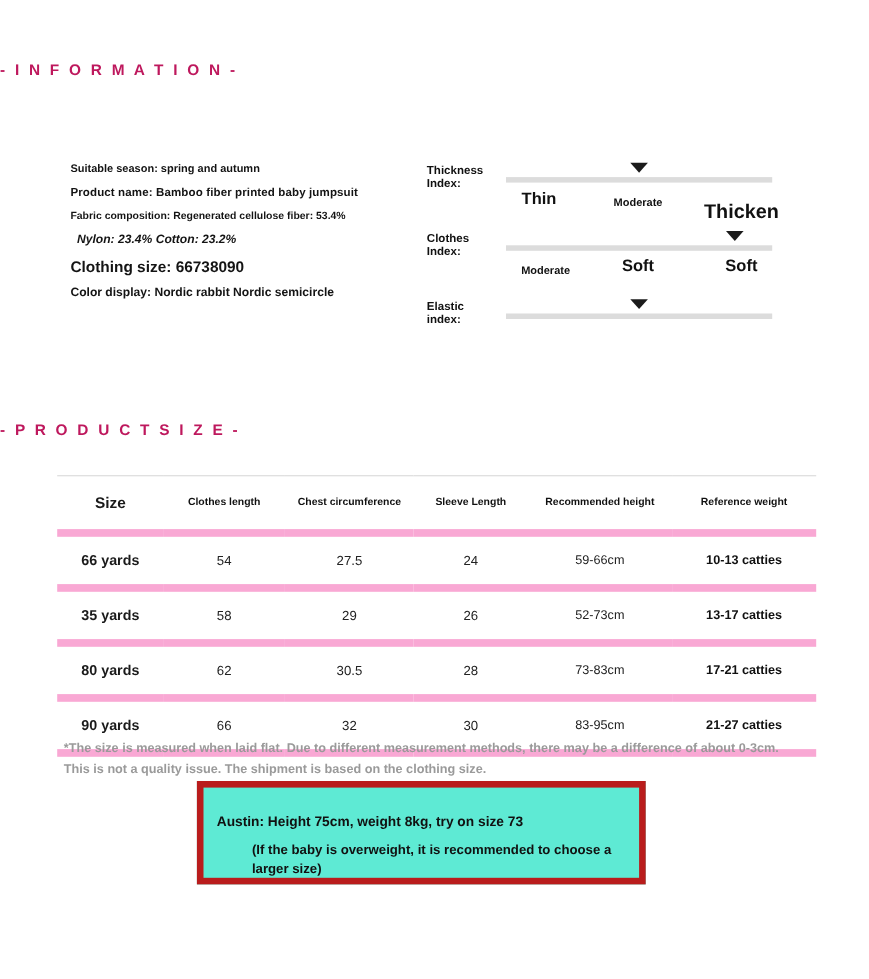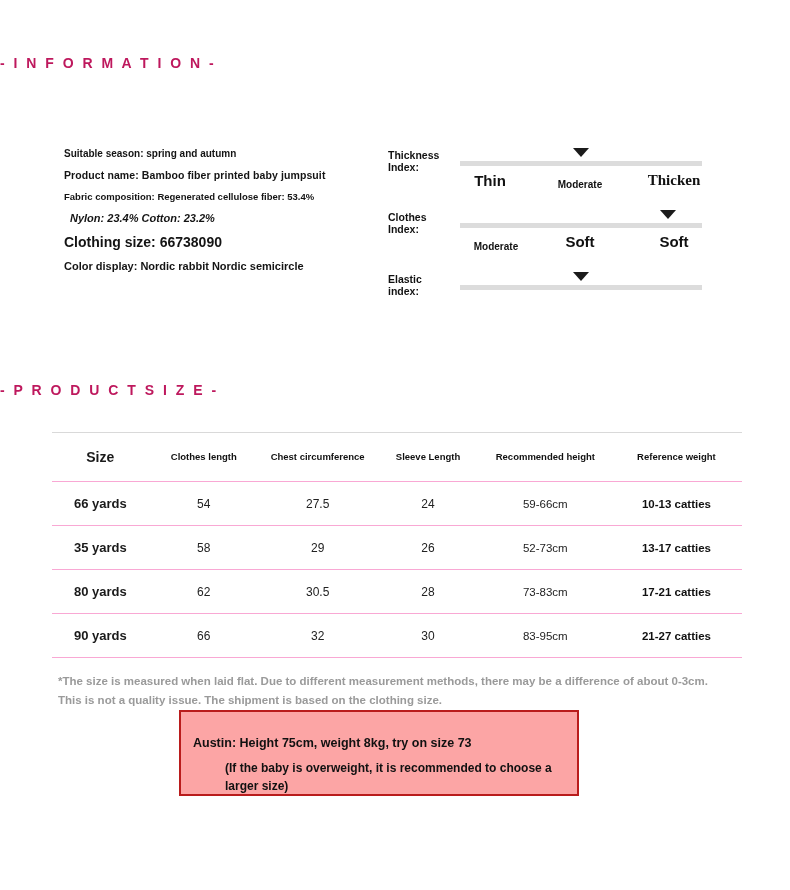--- a/index.html
+++ b/index.html
@@ -101,21 +101,21 @@
   
   #size-table {
     position: absolute;
     top: 432px;
     left: 52px;
     width: 690px;
     border-collapse: collapse;
   }
   #size-table th, #size-table td {
     border-top: 1px solid #d9d9d9;
-    border-bottom: 1px solid #f9a8d4;
+    border-bottom: 7px solid #f9a8d4;
     padding: 0;
     text-align: center;
     vertical-align: middle;
   }
   #size-table thead th { height: 48px; }
   #size-table tbody td { height: 43px; }
   .col-size  { width: 14%; }
   .col-b     { width: 16%; }
   .col-c     { width: 17%; }
   .col-d     { width: 15%; }
@@ -141,22 +141,22 @@
     color: #9a9a9a;
   }
 
   
   #model-box {
     position: absolute;
     top: 710px;
     left: 179px;
     width: 396px;
     height: 82px;
-    border: 2px solid #b91c1c;
-    background: #fca5a5;
+    border: 6px solid #b91c1c;
+    background: #5eead4;
   }
   #model-line-1 {
     position: absolute;
     top: 24px;
     left: 12px;
     font-size: 12.5px;
     font-weight: bold;
     color: #111;
   }
   #model-line-2 {
@@ -185,21 +185,21 @@
 
 <div id="index-block">
 
   <div class="index-row">
     <div class="index-label two-line">Thickness Index:</div>
     <div class="track"></div>
     <div class="marker" style="left: 185px;"></div>
     <div class="tick-labels">
       <div class="tick" style="left:4px;  width:76px; top:4px;  font-size:15px;">Thin</div>
       <div class="tick" style="left:92px; width:80px; top:8px;  font-size:10px;">Moderate</div>
-      <div class="tick" style="left:184px;width:84px; top:4px;  font-size:15px;font-family:Liberation Serif, serif;">Thicken</div>
+      <div class="tick" style="left:184px;width:84px; top:16px;  font-size:18px;">Thicken</div>
     </div>
   </div>
 
   <div class="index-row">
     <div class="index-label two-line">Clothes Index:</div>
     <div class="track"></div>
     <div class="marker" style="left: 272px;"></div>
     <div class="tick-labels">
       <div class="tick" style="left:8px;  width:80px; top:8px; font-size:10px;">Moderate</div>
       <div class="tick" style="left:92px; width:80px; top:3px; font-size:15px;">Soft</div>

